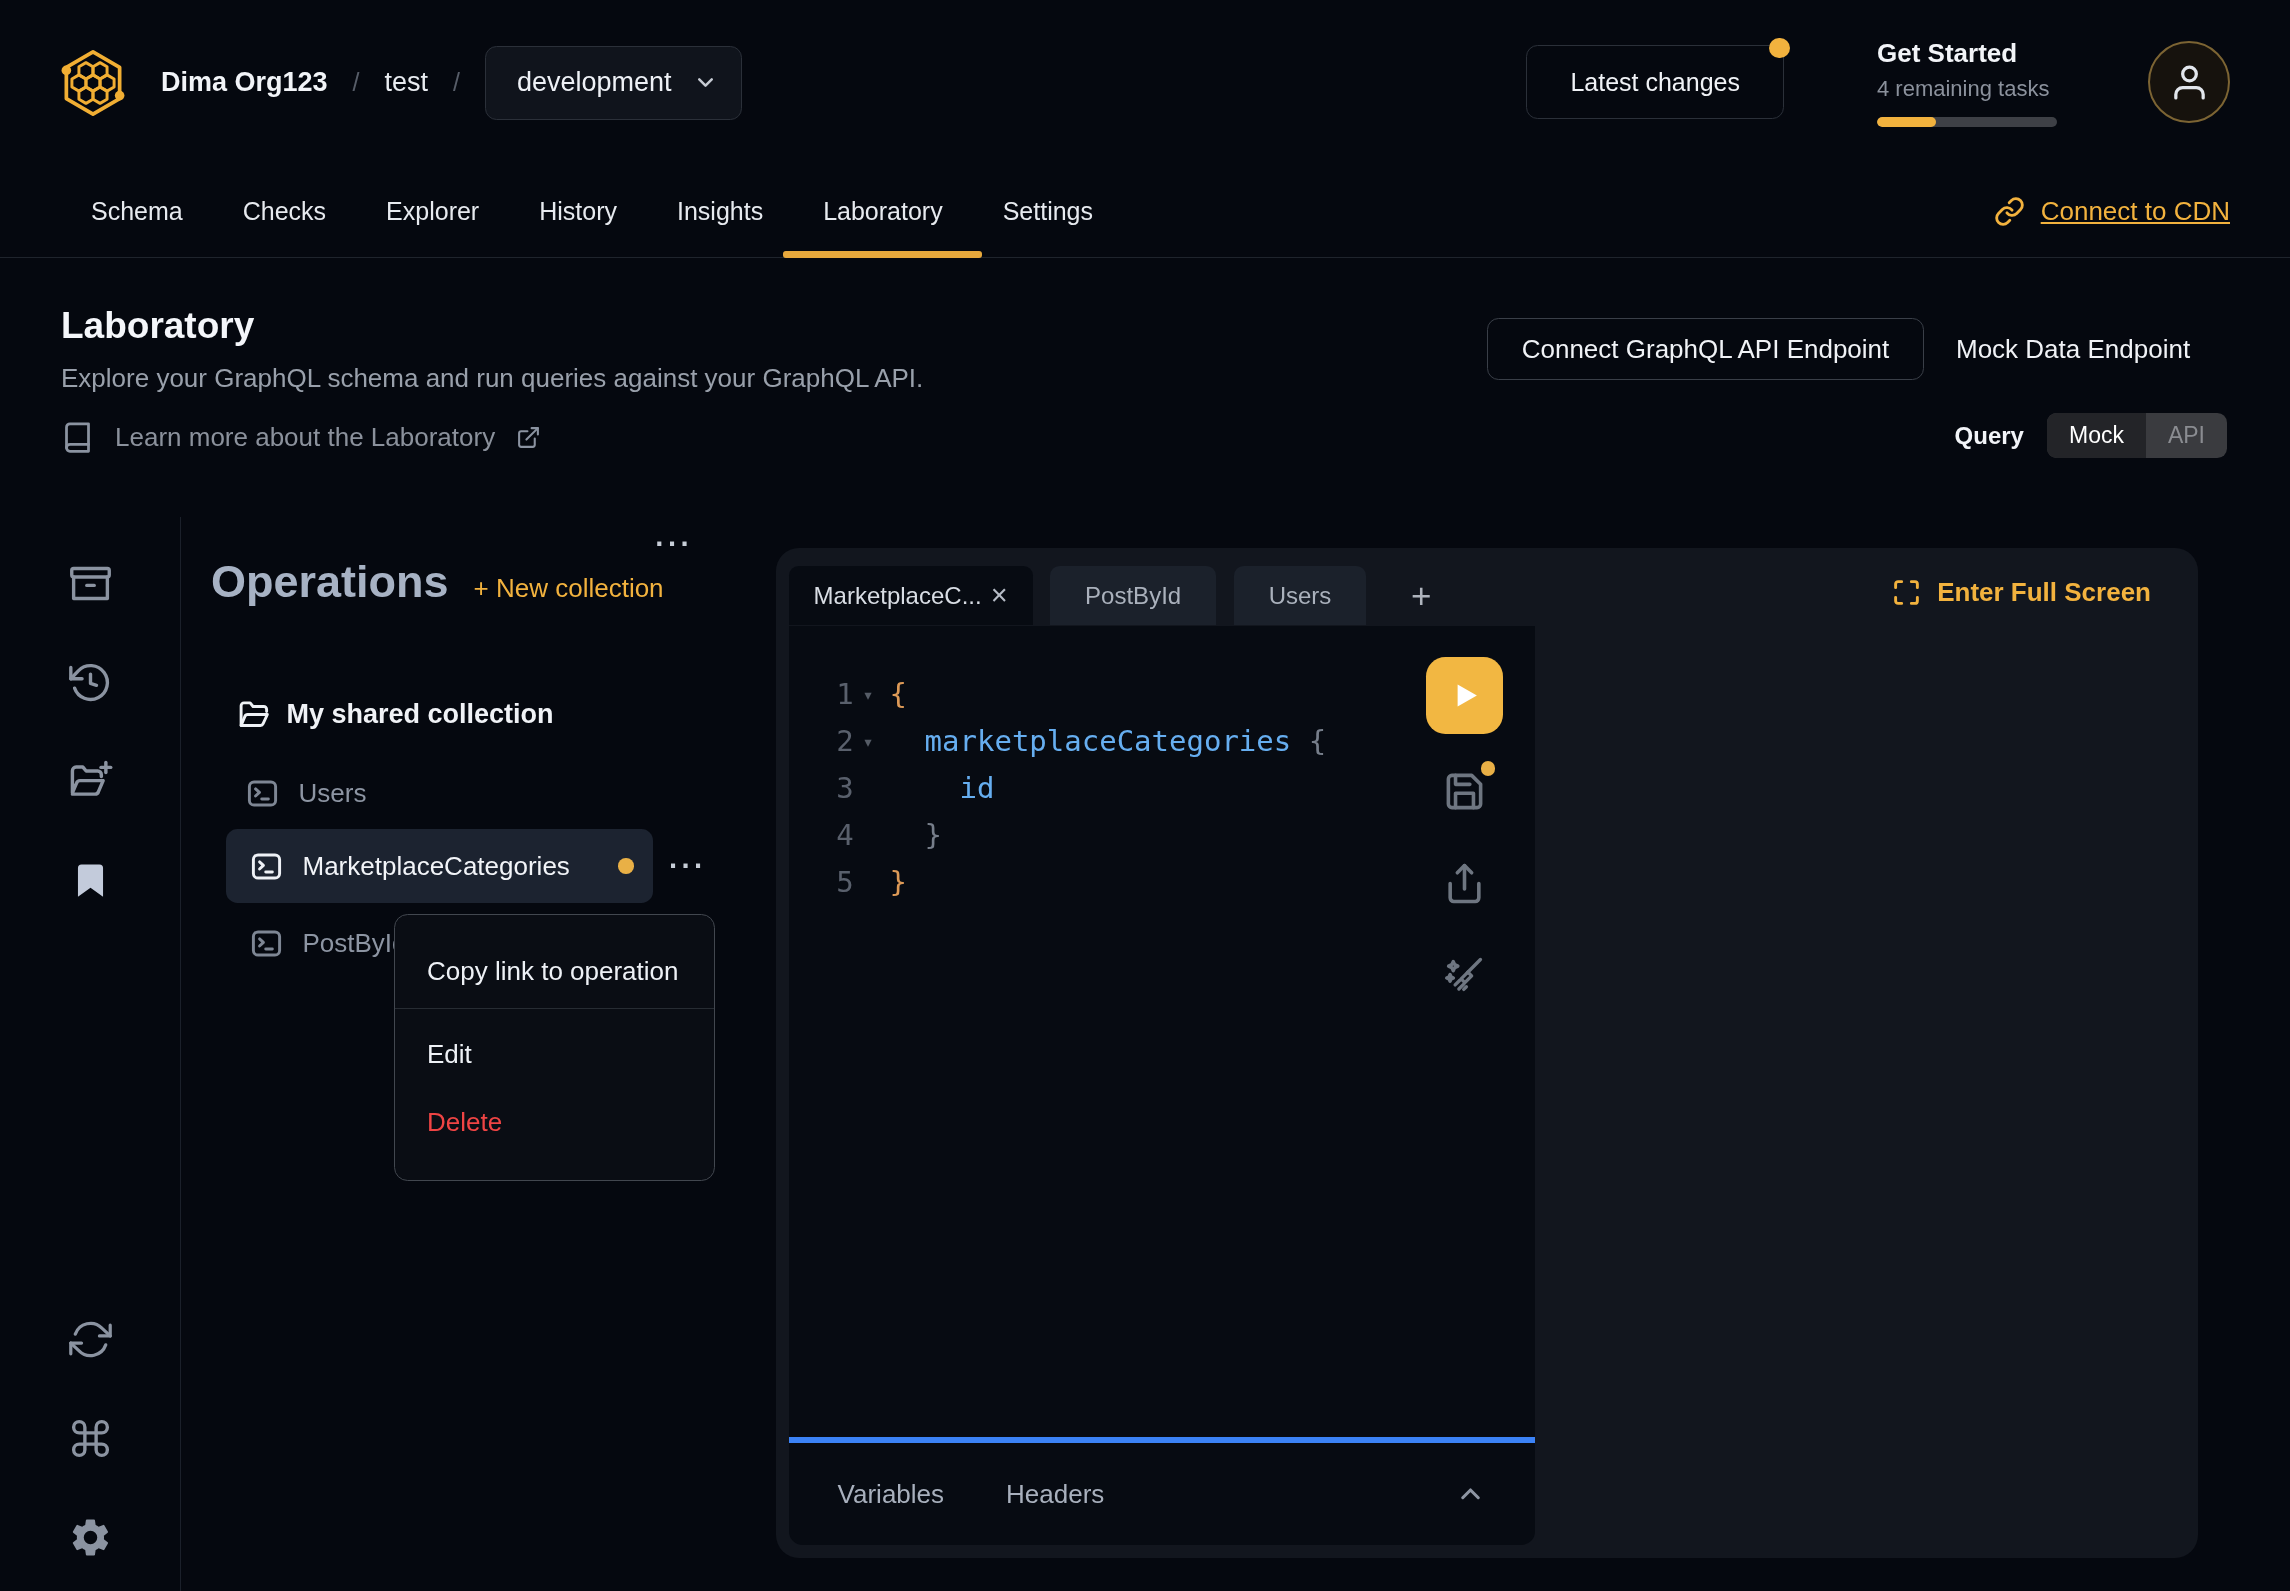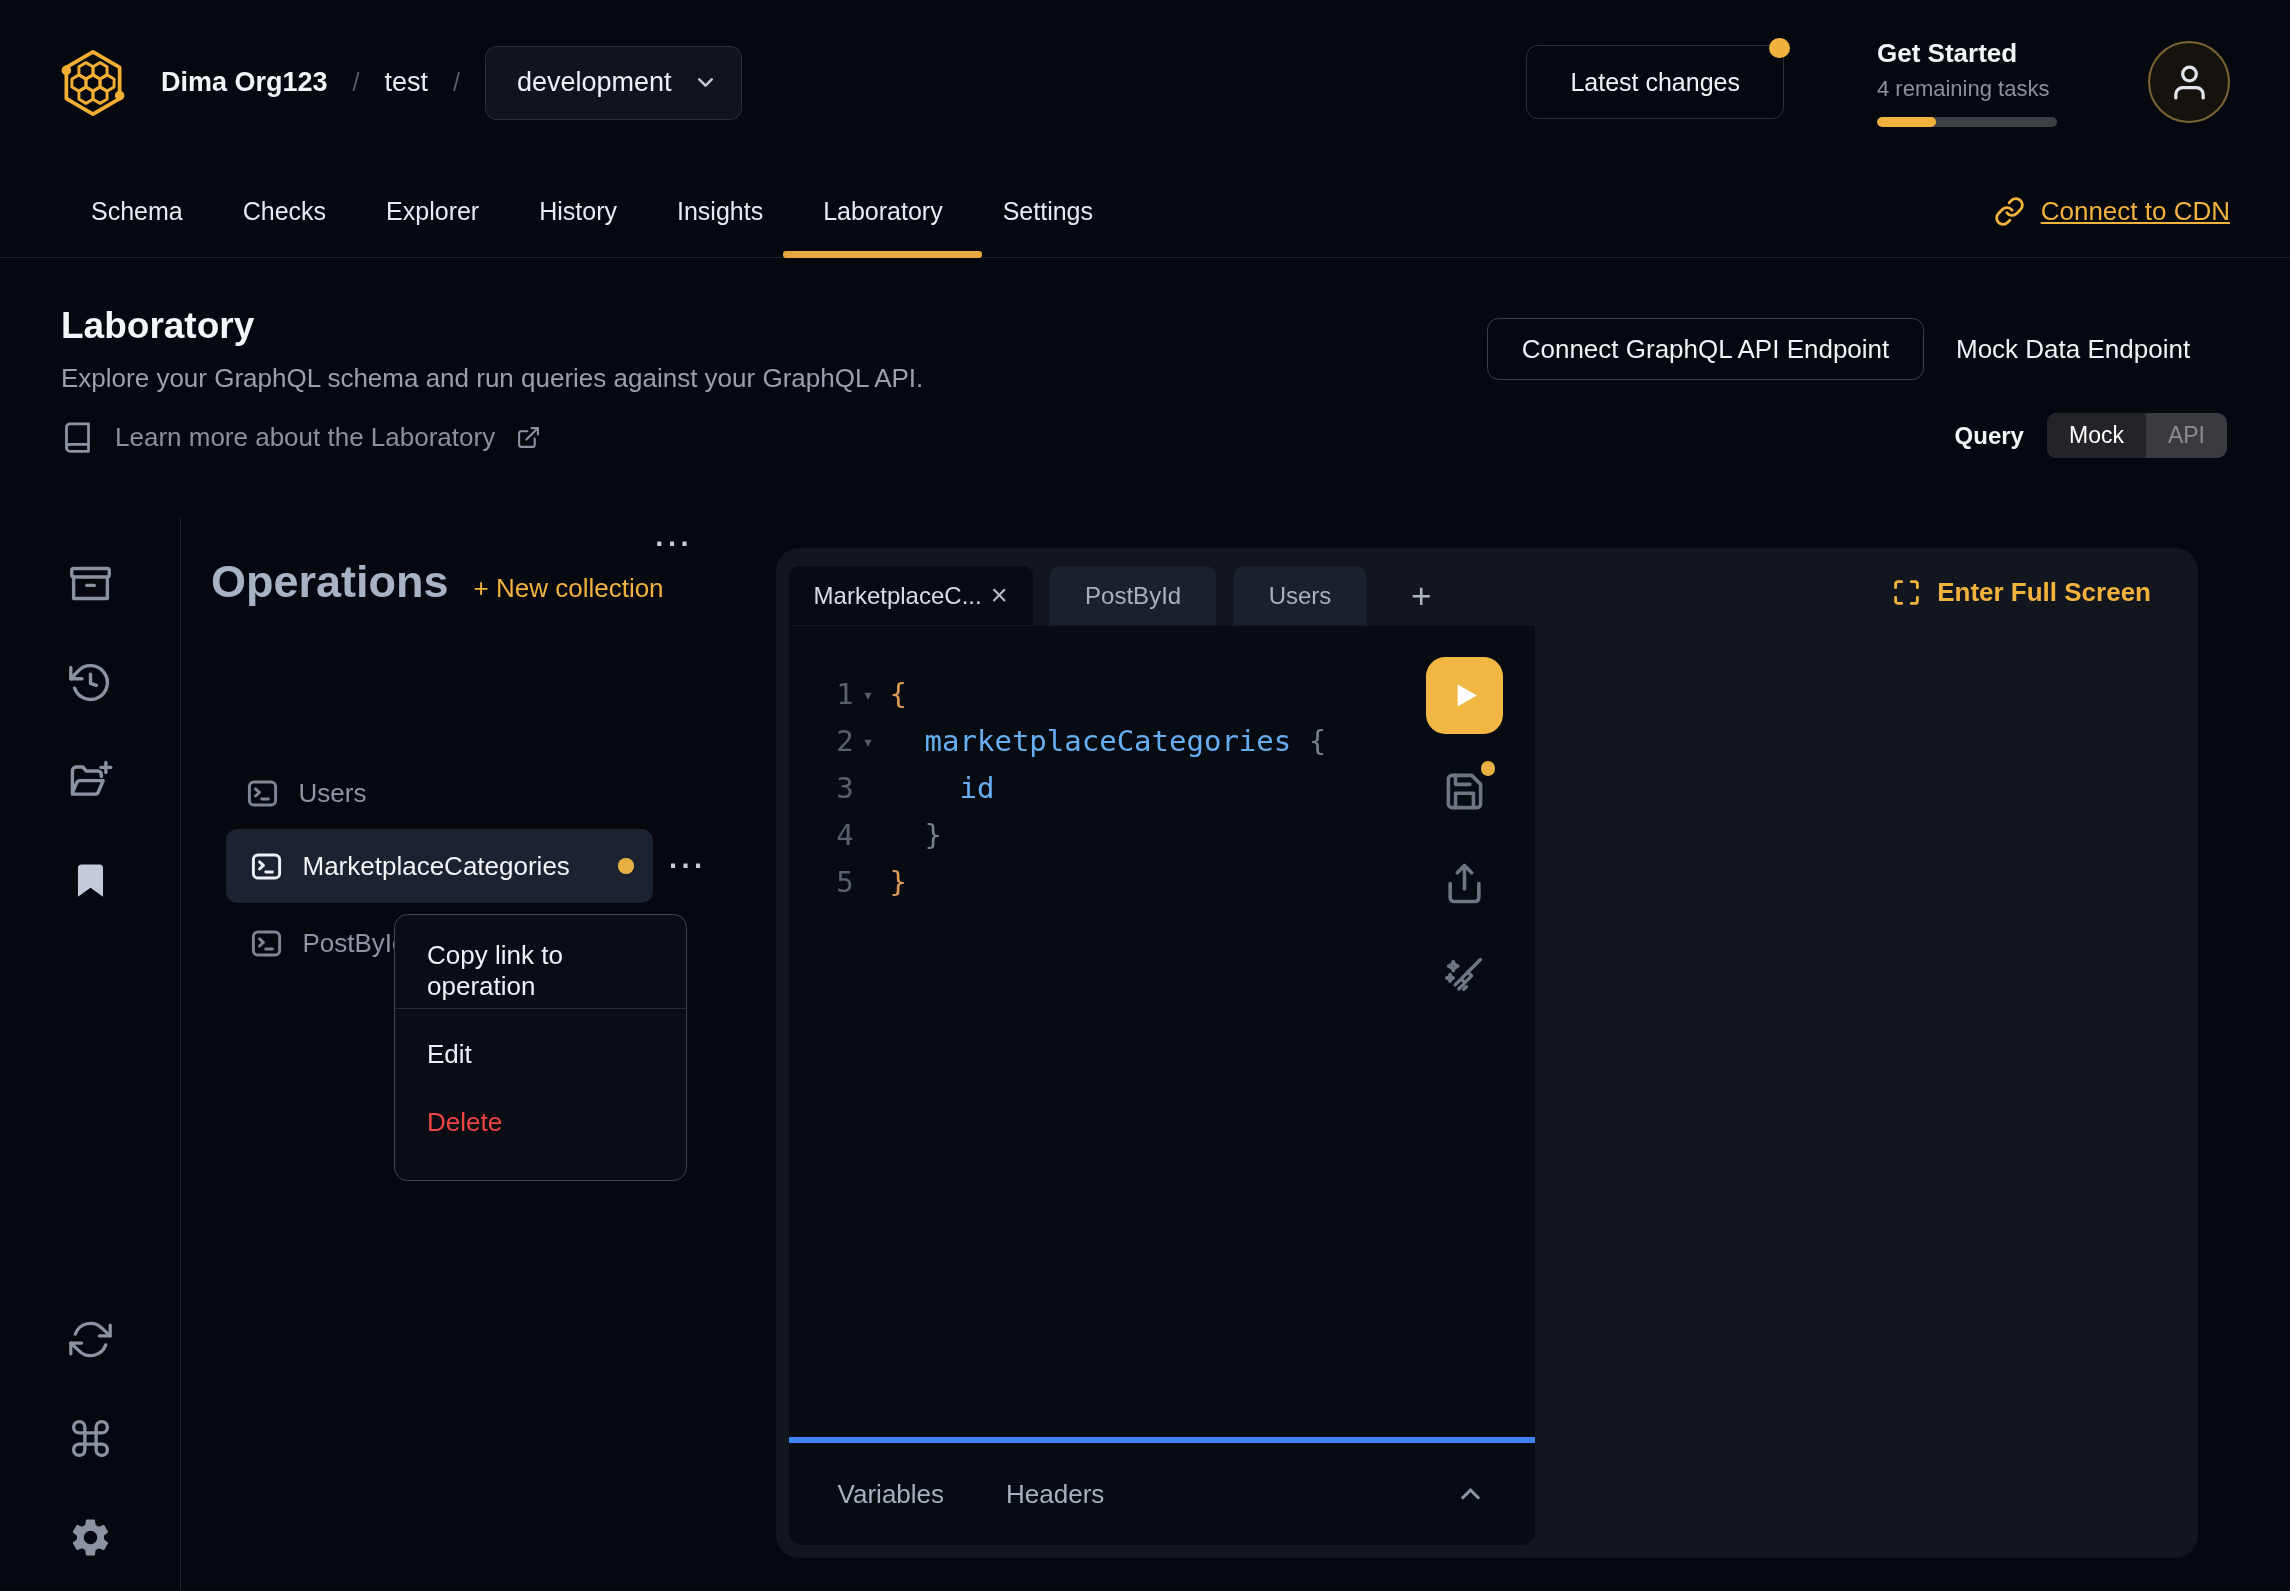--- a/index.html
+++ b/index.html
@@ -82,21 +82,21 @@
     font-size:26px; color:#8d95a3; cursor:pointer; }
   .op-row.users { top:250px; }
   .op-row.postbyid { top:400px; left:67px; }
   .op-selected { position:absolute; left:45px; top:312px; width:427px; height:74px; border-radius:11.6px;
     background:#1c2330; display:flex; align-items:center; gap:17.5px; padding:0 19.4px 0 22px;
     font-size:26px; color:#f2f4f8; cursor:pointer; }
   .unsaved-dot { margin-left:auto; width:15.5px; height:15.5px; border-radius:50%; background:#e9b046; }
   .selected-more { position:absolute; left:488px; top:322px; height:54px; display:flex; align-items:center; }
 
   
-  .ctx-menu { position:absolute; left:394px; top:914px; width:293px; background:#0a0d14;
+  .ctx-menu { position:absolute; left:394px; top:914px; width:321px; background:#0a0d14;
     border:1.5px solid #42474f; border-radius:13.6px; padding:19.4px 0 23px; z-index:30; }
   .ctx-item { height:68px; display:flex; align-items:center; padding:0 32px; font-size:26px;
     color:#eef1f6; cursor:pointer; }
   .ctx-item.first { height:74px; }
   .ctx-divider { border-top:1px solid #272c33; margin-bottom:11.6px; }
   .ctx-item.danger { color:#ef4444; }
 
   
   .panel { position:absolute; left:776px; top:548px; width:1422px; height:1010px;
     background:#12161e; border-radius:23px; }
@@ -308,20 +308,29 @@
     </div>
   </div>
 </aside>
 
 <section class="ops">
   <div class="ops-head">
     <span class="ops-title">Operations</span>
     <span class="new-col">+ New collection</span>
   </div>
 
+  <div class="row-collection">
+    <span>
+      <svg class="ico" viewBox="0 0 24 24" width="35" height="35" style="stroke:#eef1f5;stroke-width:2;">
+        <path d="M3.5 19.5V6a2 2 0 0 1 2-2h4.2l2 2.5H19a2 2 0 0 1 2 2V10"></path>
+        <path d="M3.5 19.5l2.6-6.2A2 2 0 0 1 8 12h13.5l-2.9 6.3a2 2 0 0 1-1.8 1.2z"></path>
+      </svg>
+    </span>
+    <span class="lbl">My shared collection</span>
+  </div>
   <div class="collection-more">
     <span class="more-dots">···</span>
   </div>
 
   <div class="op-row users">
     <span>
       <svg class="ico" viewBox="0 0 24 24" width="37" height="37" style="stroke:#7e8694;stroke-width:1.9;">
         <rect x="3.5" y="4.5" width="17" height="15" rx="3"></rect>
         <polyline points="7.5 9 10 11.3 7.5 13.6"></polyline>
         <line x1="11.5" y1="15.6" x2="15.8" y2="15.6"></line>

